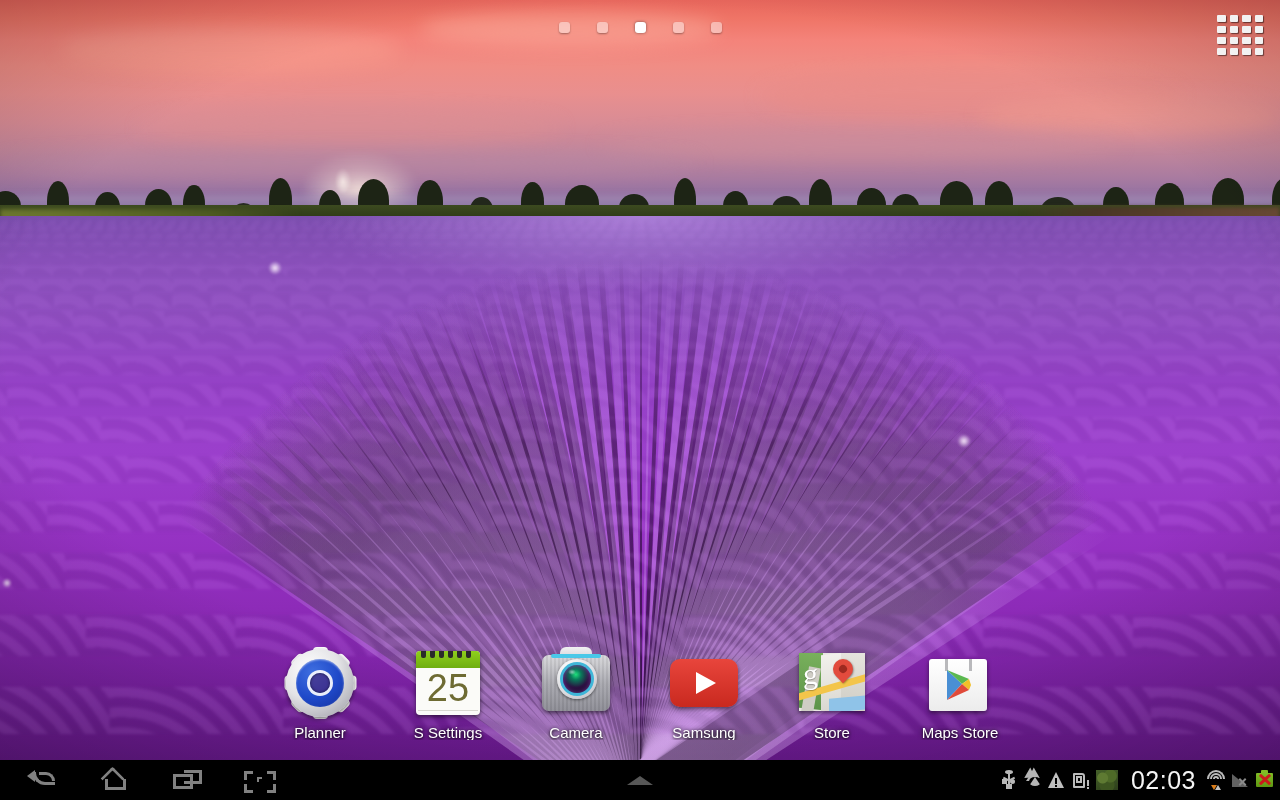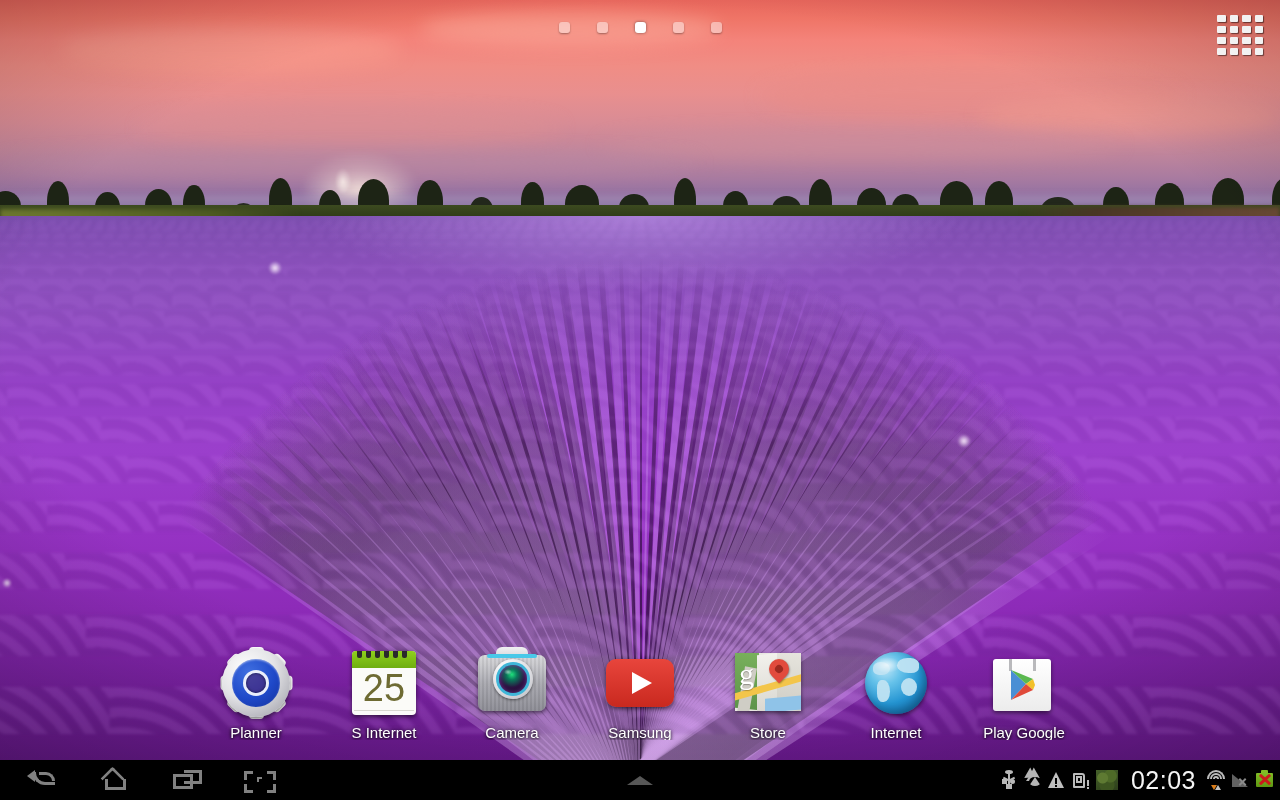--- a/index.html
+++ b/index.html
@@ -806,21 +806,21 @@
               <b style="left:14px"></b>
               <b style="left:23px"></b>
             <b style="left:32px"></b>
               <b style="left:41px"></b>
               <b style="left:50px"></b>
           </div>
           <div class="num">25</div>
           <div class="line"></div>
         </div>
       </div>
-      <div class="label">S Internet</div>
+      <div class="label">S Settings</div>
     </div>
 
     <div class="app">
       <div class="iconwrap">
         <div class="ic-cam">
           <div class="hump"></div>
           <div class="strip"></div>
           <div class="cyan"></div>
           <div class="lensring"></div>
           <div class="lensouter"></div>
@@ -848,47 +848,35 @@
           <div class="water"></div>
           <div class="road2"></div>
           <div class="road"></div>
           <div class="gch">g</div>
           <div class="pin"></div>
         </div>
       </div>
       <div class="label">Store</div>
     </div>
 
-    <div class="app">
-      <div class="iconwrap">
-        <div class="ic-globe">
-          <div class="land" style="left:8px;  top:10px; width:17px; height:13px;"></div>
-          <div class="land" style="left:12px; top:28px; width:13px; height:22px; border-radius:40% 60% 55% 45%;"></div>
-          <div class="land" style="left:32px; top:6px;  width:22px; height:15px; border-radius:55% 45% 40% 60%;"></div>
-          <div class="land" style="left:36px; top:26px; width:16px; height:18px; border-radius:50%;"></div>
-          <div class="shine"></div>
-        </div>
-      </div>
-      <div class="label">Internet</div>
-    </div>
 
 
     <div class="app">
       <div class="iconwrap">
         <div class="ic-play">
           <div class="handle"></div>
           <svg class="ptri" viewBox="0 0 26 32">
             <polygon points="1,1 16,15 1,31" fill="#4a8fd4"></polygon>
             <polygon points="1,1 16,15 23,10" fill="#5ab84f"></polygon>
             <polygon points="16,15 23,10 25,16 23,21" fill="#f2c029"></polygon>
             <polygon points="1,31 16,15 23,21" fill="#e04a3a"></polygon>
           </svg>
         </div>
       </div>
-      <div class="label">Play Google</div>
+      <div class="label">Maps Store</div>
     </div>
 
   </div>
 
   <div id="navbar">
     <div class="navleft">
       <div class="navbtn ic-back">
         <span class="arc"></span>
           <span class="arc2"></span>
           <span class="head"></span>

